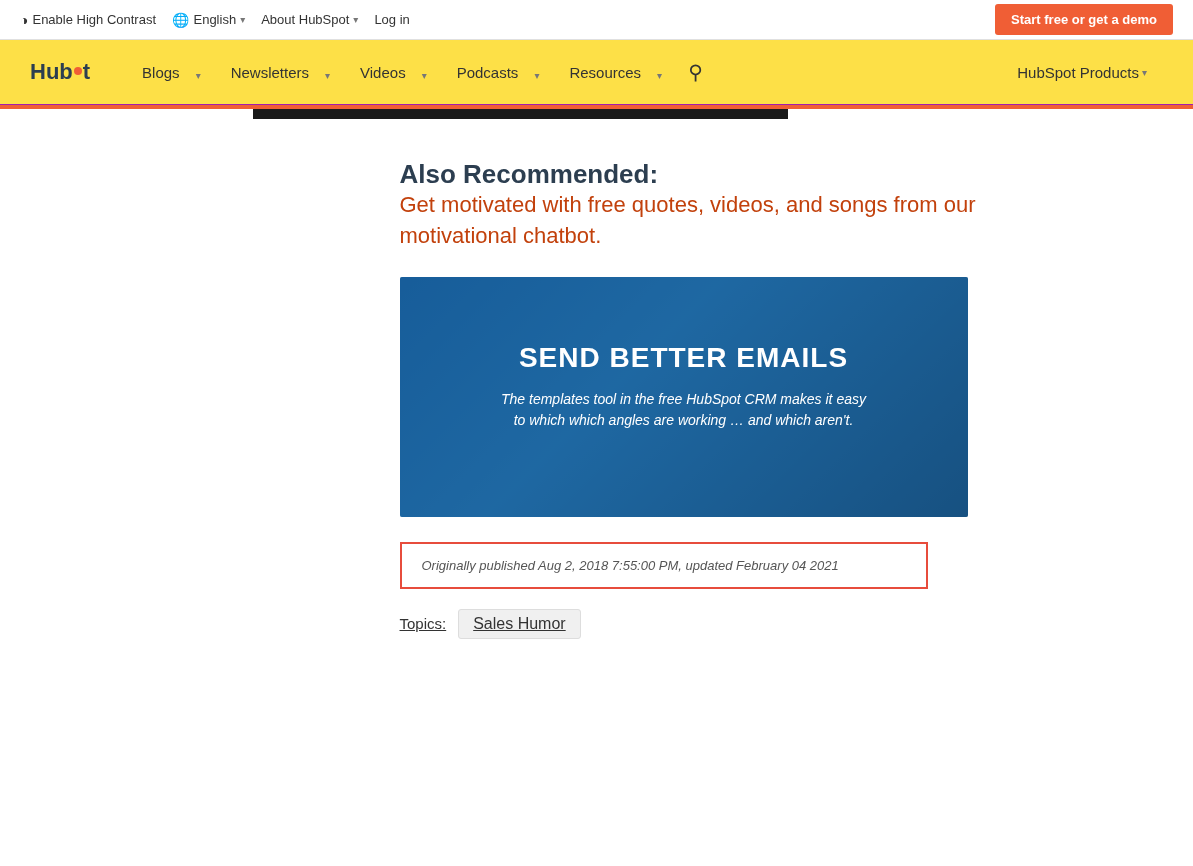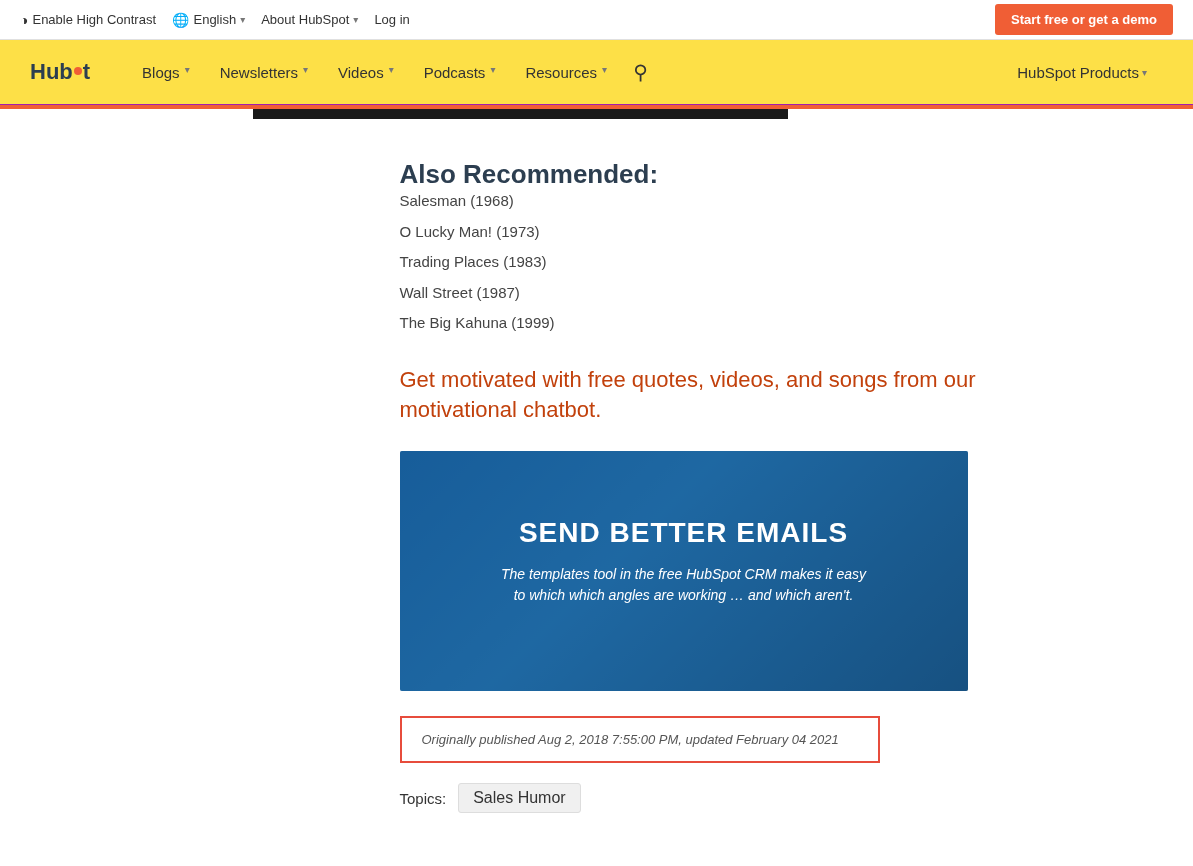--- a/index.html
+++ b/index.html
@@ -81,22 +81,22 @@
       top: -1px;
     }
     .nav-items {
       display: flex;
       align-items: center;
       gap: 6px;
       flex: 1;
     }
     .nav-item {
       display: flex;
-      align-items: flex-start;
-      gap: 5px;
+      align-items: flex-end;
+      gap: 16px;
       padding: 8px 12px;
       font-size: 15px;
       color: #333;
       cursor: pointer;
       font-weight: 500;
     }
     .nav-chevron { font-size: 10px; color: #777; }
     .nav-search {
       font-size: 20px;
       cursor: pointer;
@@ -221,28 +221,29 @@
 
     
     .published-box {
       border: 2px solid #e74c3c;
       padding: 14px 20px;
       display: inline-block;
       margin-bottom: 20px;
       font-size: 13px;
       color: #555;
       font-style: italic;
-      width: 480px;
+      width: 528px;
     }
 
     
     .topics-row {
       display: flex;
       align-items: center;
       gap: 12px;
+      text-decoration: underline;
     }
     .topics-label {
       font-size: 15px;
       color: #333;
       font-weight: 500;
     }
     .topic-tag {
       background: #f0f0f0;
       border: 1px solid #ddd;
       color: #333;
@@ -311,27 +312,20 @@
 </nav>
 
 <div class="orange-bar"></div>
 
 <div class="black-img-bar"></div>
 
 <div class="content-wrap">
 
   <h2 class="also-recommended-title">Also Recommended:</h2>
 
-  <ul class="recommended-list">
-    <li class="recommended-item">Salesman (1968)</li>
-    <li class="recommended-item">O Lucky Man! (1973)</li>
-    <li class="recommended-item">Trading Places (1983)</li>
-    <li class="recommended-item">Wall Street (1987)</li>
-    <li class="recommended-item">The Big Kahuna (1999)</li>
-  </ul>
 
   <a class="chatbot-link">Get motivated with free quotes, videos, and songs from our motivational chatbot.</a>
 
   
   <div class="cta-banner">
     <div class="cta-banner-content">
       <div class="cta-banner-title">SEND BETTER EMAILS</div>
       <div class="cta-banner-subtitle">The templates tool in the free HubSpot CRM makes it easy to which which angles are working … and which aren't.</div>
     </div>
   </div>

